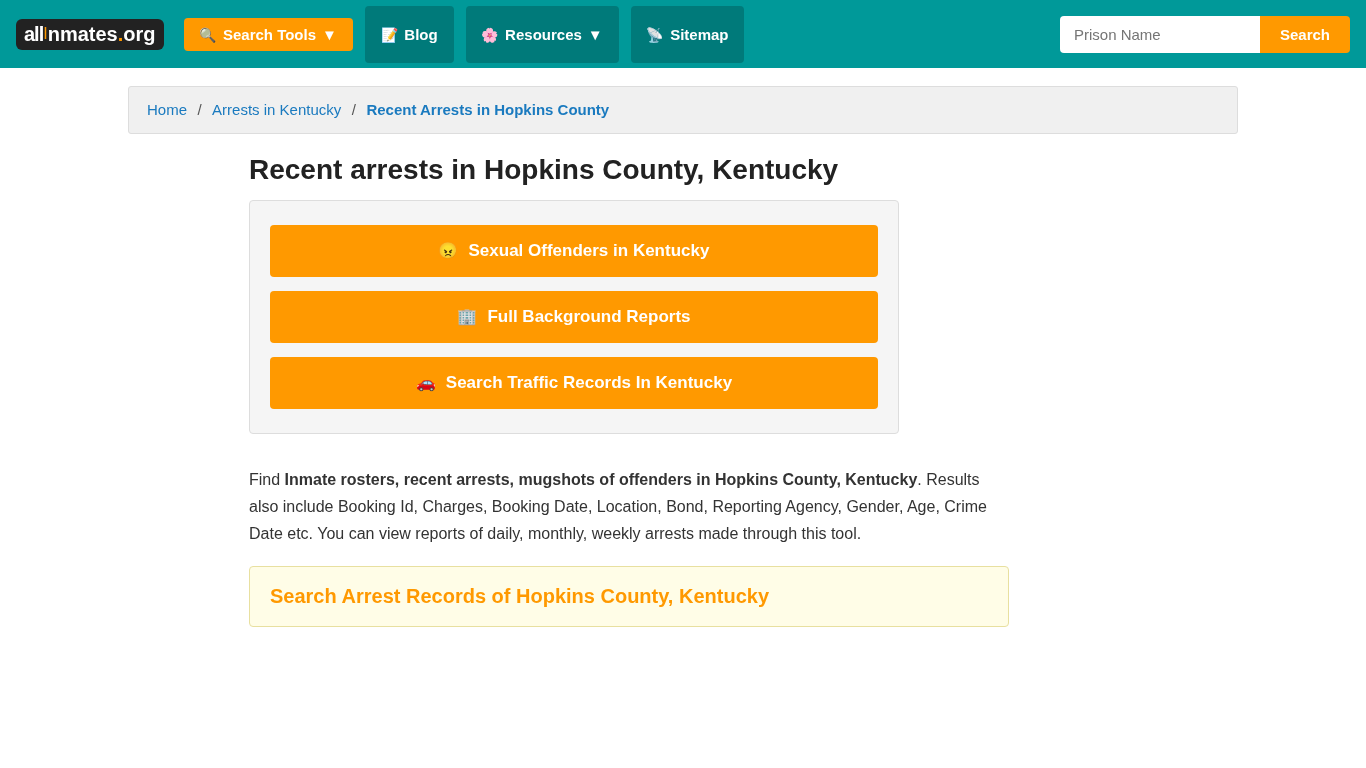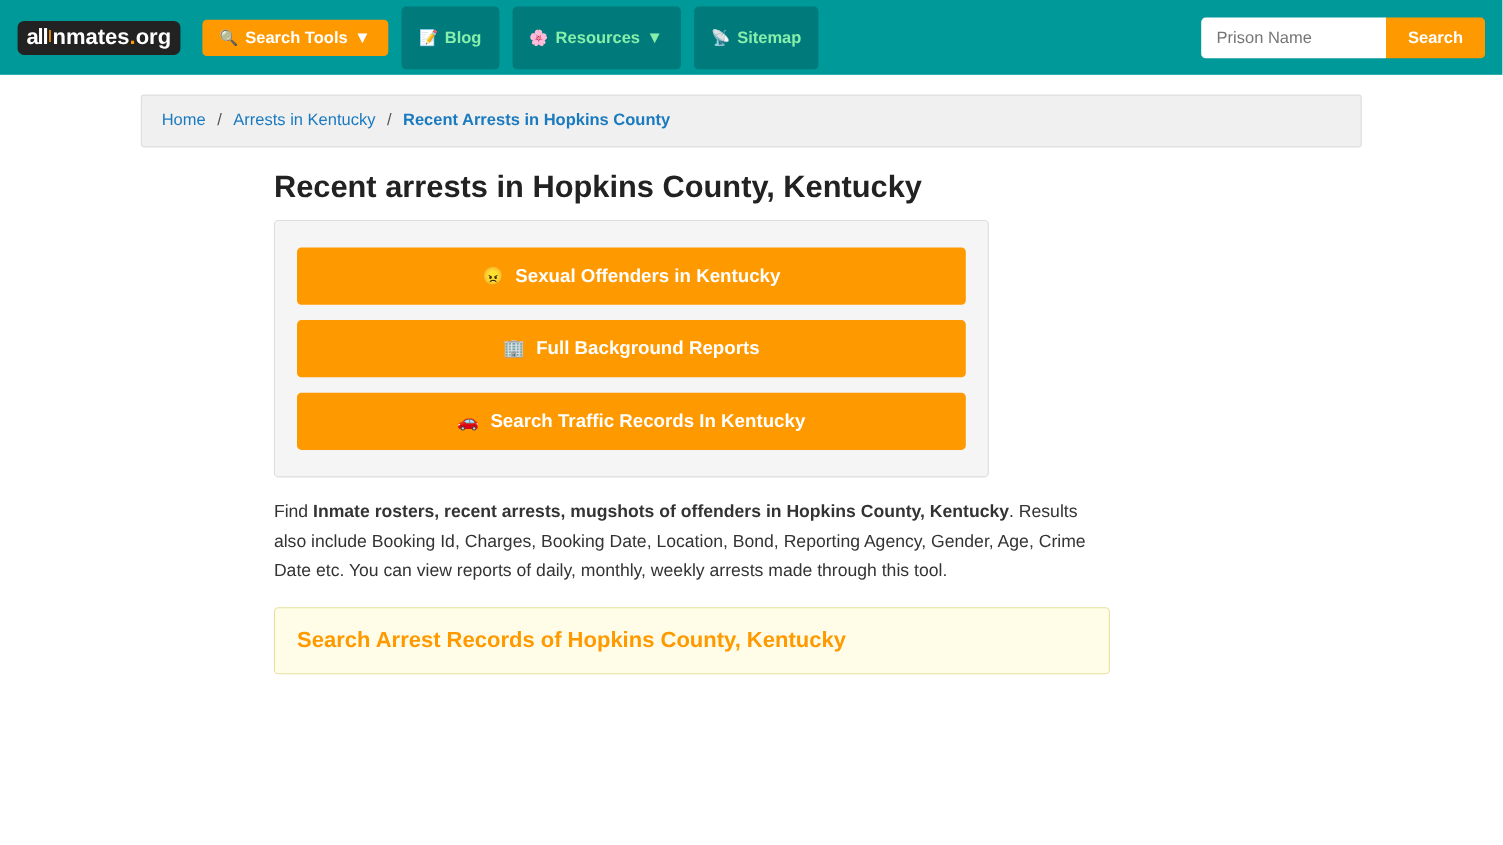--- a/index.html
+++ b/index.html
@@ -47,40 +47,40 @@
       font-size: 15px;
       font-weight: 600;
       cursor: pointer;
       display: flex;
       align-items: center;
       gap: 6px;
       white-space: nowrap;
     }
     .nav-btn-teal {
       background: #007a7a;
-      color: #86efac;
+      color: #ffffff;
       border: none;
       border-radius: 4px;
       padding: 20px 16px;
       font-size: 15px;
       font-weight: 600;
       cursor: pointer;
       display: flex;
       align-items: center;
       gap: 6px;
       white-space: nowrap;
     }
 
     .header-spacer { flex: 1; }
     .search-input {
       padding: 10px 14px;
       font-size: 15px;
       border: none;
       border-radius: 4px 0 0 4px;
-      width: 168px;
+      width: 200px;
       outline: none;
       color: #999;
     }
     .search-btn {
       background: #f90;
       color: #fff;
       border: none;
       border-radius: 0 4px 4px 0;
       padding: 10px 20px;
       font-size: 15px;
@@ -141,21 +141,21 @@
       width: 100%;
       display: flex;
       align-items: center;
       justify-content: center;
       gap: 10px;
       text-decoration: none;
     }
 
     
     .desc-text {
-      margin: 18px 0 18px 0;
+      margin: 32px 0 18px 0;
       font-size: 16px;
       line-height: 1.7;
       color: #333;
       max-width: 760px;
     }
     .desc-text strong { font-weight: 700; }
 
     
     .search-section {
       background: #fffde7;

